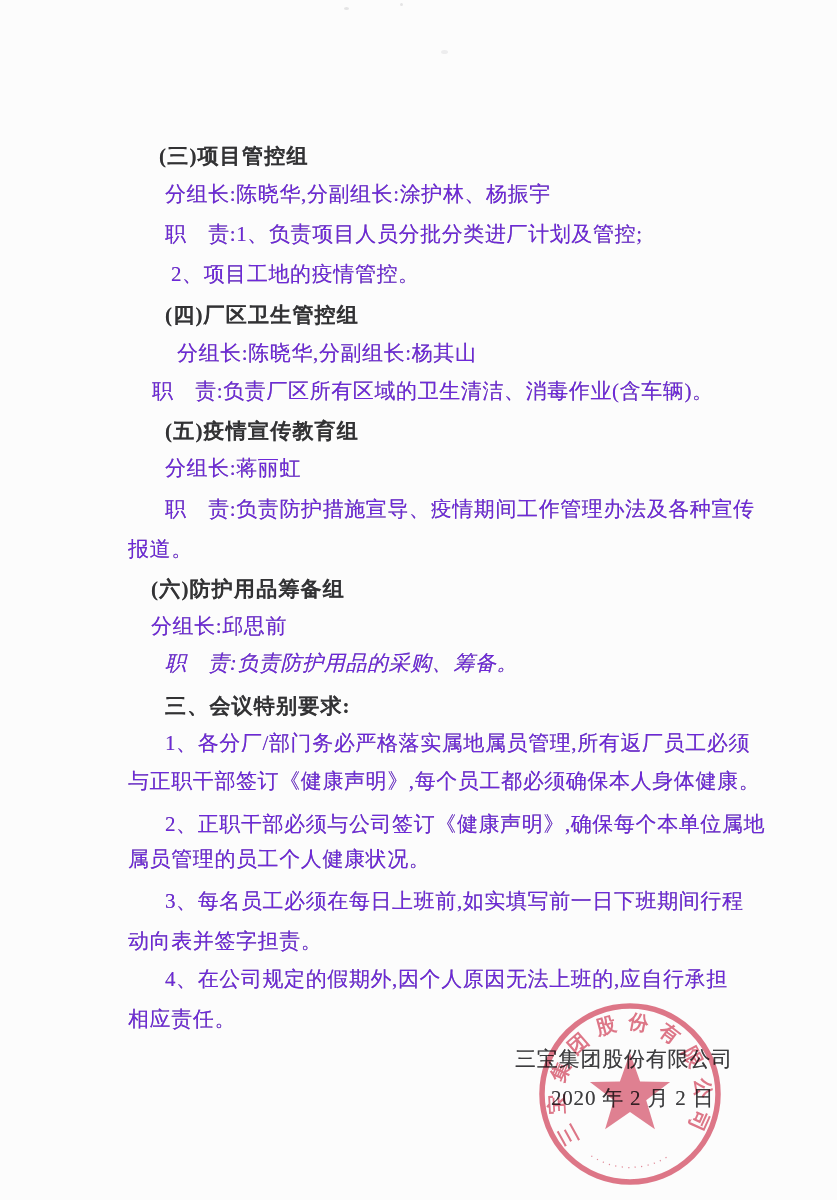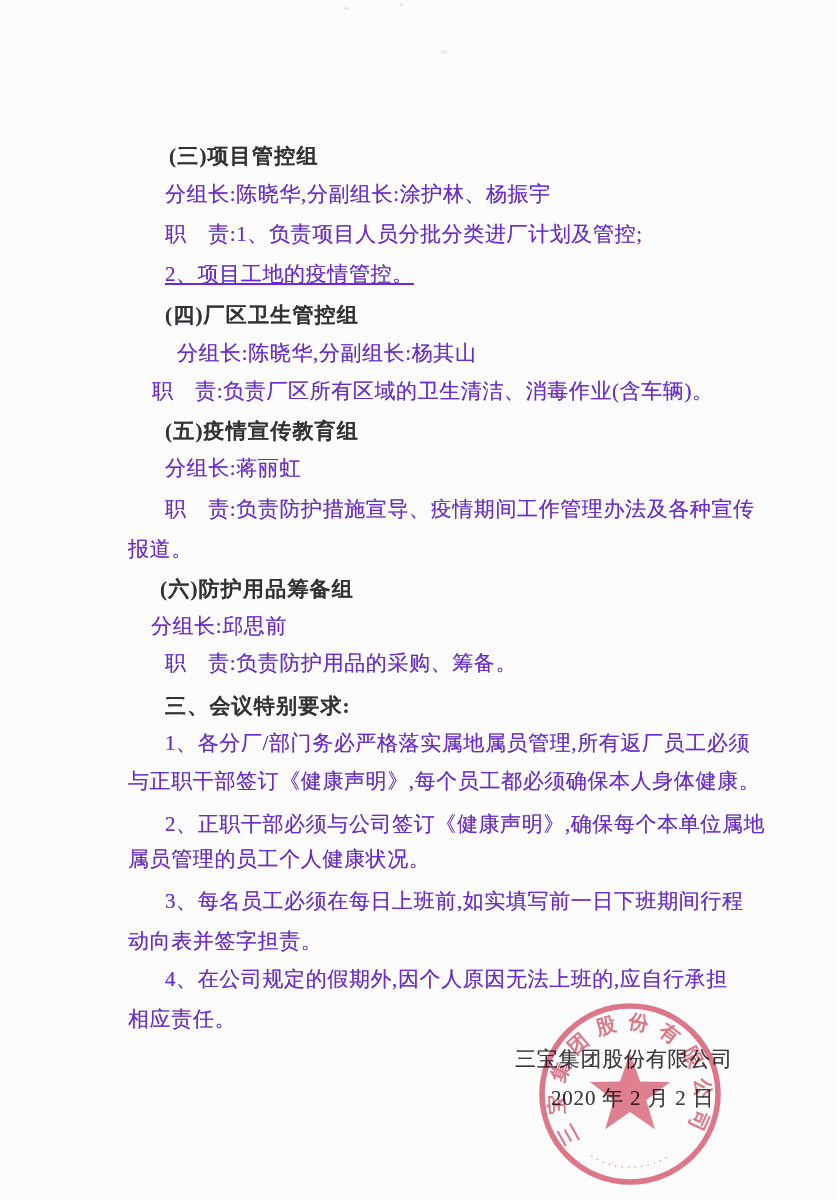--- a/index.html
+++ b/index.html
@@ -64,34 +64,34 @@
 </style>
 </head>
 <body>
 
 <div class="page">
 
   <div class="speck" style="left:344px;top:7px;width:5px;height:3px;"></div>
   <div class="speck" style="left:400px;top:3px;width:3px;height:3px;"></div>
   <div class="speck" style="left:441px;top:50px;width:7px;height:4px;opacity:.6;"></div>
 
-  <p class="ln bold" style="top:143px;left:169px;font-family:Liberation Serif, serif;">(三)项目管控组</p>
+  <p class="ln bold" style="top:143px;left:159px;font-family:Liberation Serif, serif;">(三)项目管控组</p>
   <p class="ln" style="top:181px;left:165px;">分组长:陈晓华,分副组长:涂护林、杨振宇</p>
   <p class="ln" style="top:221px;left:165px;">职　责:1、负责项目人员分批分类进厂计划及管控;</p>
-  <p class="ln" style="top:261px;left:165px;text-decoration:underline;">2、项目工地的疫情管控。</p>
+  <p class="ln" style="top:261px;left:171px;">2、项目工地的疫情管控。</p>
   <p class="ln bold" style="top:302px;left:165px;">(四)厂区卫生管控组</p>
   <p class="ln" style="top:340px;left:165px;margin-left:12px;">分组长:陈晓华,分副组长:杨其山</p>
   <p class="ln" style="top:378px;left:152px;text-align:center;">职　责:负责厂区所有区域的卫生清洁、消毒作业(含车辆)。</p>
   <p class="ln bold" style="top:418px;left:165px;">(五)疫情宣传教育组</p>
   <p class="ln" style="top:455px;left:165px;">分组长:蒋丽虹</p>
   <p class="ln" style="top:496px;left:165px;">职　责:负责防护措施宣导、疫情期间工作管理办法及各种宣传</p>
   <p class="ln" style="top:536px;left:128px;">报道。</p>
-  <p class="ln bold" style="top:576px;left:160px;">(六)防护用品筹备组</p>
+  <p class="ln bold" style="top:576px;left:151px;">(六)防护用品筹备组</p>
   <p class="ln" style="top:613px;left:151px;">分组长:邱思前</p>
-  <p class="ln" style="top:650px;left:165px;">职　责:负责防护用品的采购、筹备。</p>
+  <p class="ln" style="top:650px;left:165px;font-style:italic;">职　责:负责防护用品的采购、筹备。</p>
   <p class="ln bold" style="top:693px;left:165px;">三、会议特别要求:</p>
   <p class="ln" style="top:730px;left:165px;">1、各分厂/部门务必严格落实属地属员管理,所有返厂员工必须</p>
   <p class="ln" style="top:768px;left:128px;">与正职干部签订《健康声明》,每个员工都必须确保本人身体健康。</p>
   <p class="ln" style="top:811px;left:165px;">2、正职干部必须与公司签订《健康声明》,确保每个本单位属地</p>
   <p class="ln" style="top:846px;left:128px;">属员管理的员工个人健康状况。</p>
   <p class="ln" style="top:888px;left:165px;">3、每名员工必须在每日上班前,如实填写前一日下班期间行程</p>
   <p class="ln" style="top:928px;left:128px;">动向表并签字担责。</p>
   <p class="ln" style="top:966px;left:165px;">4、在公司规定的假期外,因个人原因无法上班的,应自行承担</p>
   <p class="ln" style="top:1006px;left:128px;text-align:right;">相应责任。</p>
 

